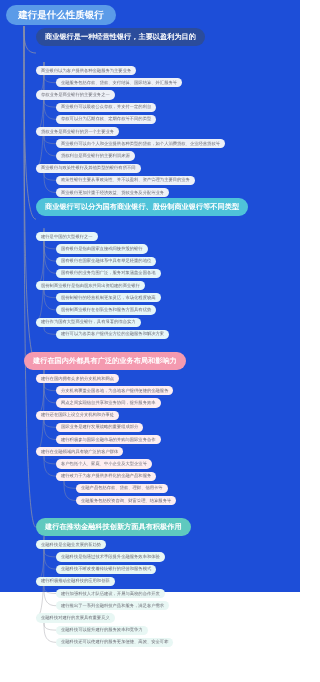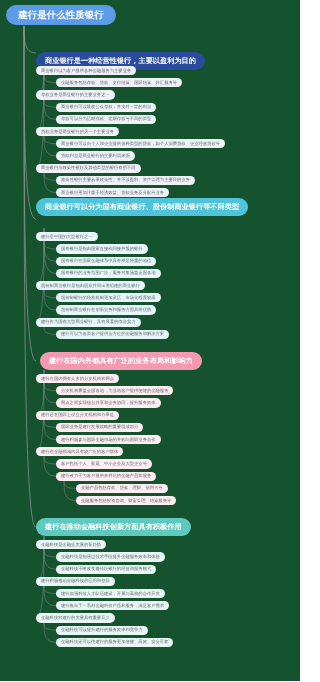--- a/index.html
+++ b/index.html
@@ -2,21 +2,21 @@
 <html><head>
 <meta charset="utf-8">
 <style>
   * { box-sizing: border-box; margin:0; padding:0; }
   html,body {
     width:300px; height:682px;
     background:#ffffff;
     font-family:"Liberation Sans","DejaVu Sans",sans-serif;
     overflow:hidden;
   }
-  #canvas { position:relative; width:300px; height:681px; background:#14532d; }
+  #canvas { position:relative; width:300px; height:592px; background:#1d4ed8; }
   svg.links { position:absolute; left:0; top:0; width:300px; height:682px; pointer-events:none; }
 
   .node { position:absolute; white-space:normal; }
 
   .root {
     background:#5b9be8; color:#fff; font-weight:bold;
     font-size:9.5px; line-height:12px;
     border-radius:11px; padding:4px 10px;
     left:6px; top:5px; width:110px; text-align:center;
   }
@@ -84,21 +84,21 @@
       <path d="M 44 549.1999999999998 C 44 559.1499999999999, 44 569.0999999999999, 56 569.0999999999999" fill="none" stroke="#9a9aa2" stroke-width="0.6" opacity="0.7"></path>
       <path d="M 44 536.1999999999998 C 44 558.7499999999999, 44 581.3, 36 581.3" fill="none" stroke="#9a9aa2" stroke-width="0.6" opacity="0.7"></path>
       <path d="M 44 585.8 C 44 589.65, 44 593.5, 56 593.5" fill="none" stroke="#9a9aa2" stroke-width="0.6" opacity="0.7"></path>
       <path d="M 44 585.8 C 44 595.75, 44 605.7, 56 605.7" fill="none" stroke="#9a9aa2" stroke-width="0.6" opacity="0.7"></path>
       <path d="M 44 536.1999999999998 C 44 577.05, 44 617.9000000000001, 36 617.9000000000001" fill="none" stroke="#9a9aa2" stroke-width="0.6" opacity="0.7"></path>
       <path d="M 44 622.4000000000001 C 44 626.2500000000001, 44 630.1000000000001, 56 630.1000000000001" fill="none" stroke="#9a9aa2" stroke-width="0.6" opacity="0.7"></path>
       <path d="M 44 622.4000000000001 C 44 632.3500000000001, 44 642.3000000000002, 56 642.3000000000002" fill="none" stroke="#9a9aa2" stroke-width="0.6" opacity="0.7"></path>
     </svg>
   <div id="nodes">
       <div class="node root">建行是什么性质银行</div>
-      <div class="node main s1" style="left: 36px; top: 52px; max-width: 248px;">商业银行是一种经营性银行，主要以盈利为目的</div>
+      <div class="node main s1" style="left: 36px; top: 28px; max-width: 248px;">商业银行是一种经营性银行，主要以盈利为目的</div>
       <div class="node pill t1" style="left: 36px; max-width: 260px; top: 66px;">商业银行以为客户提供各种金融服务为主要业务</div>
       <div class="node pill t1" style="left: 56px; max-width: 240px; top: 78.2px;">金融服务包括存款、贷款、支付结算、国际结算、外汇服务等</div>
       <div class="node pill t1" style="left: 36px; max-width: 260px; top: 90.4px;">存款业务是商业银行的主要业务之一</div>
       <div class="node pill t1" style="left: 56px; max-width: 240px; top: 102.6px;">商业银行可以吸收公众存款，并支付一定的利息</div>
       <div class="node pill t1" style="left: 56px; max-width: 240px; top: 114.8px;">存款可以分为活期存款、定期存款等不同的类型</div>
       <div class="node pill t1" style="left: 36px; max-width: 260px; top: 127px;">贷款业务是商业银行的另一个主要业务</div>
       <div class="node pill t1" style="left: 56px; max-width: 240px; top: 139.2px;">商业银行可以向个人和企业提供各种类型的贷款，如个人消费贷款、企业经营贷款等</div>
       <div class="node pill t1" style="left: 56px; max-width: 240px; top: 151.4px;">贷款利息是商业银行的主要利润来源</div>
       <div class="node pill t1" style="left: 36px; max-width: 260px; top: 163.6px;">商业银行与政策性银行及其他类型的银行有所不同</div>
       <div class="node pill t1" style="left: 56px; max-width: 240px; top: 175.8px;">政策性银行主要从事政策性、并不以盈利、资产管理为主要目的业务</div>
@@ -106,21 +106,21 @@
       <div class="node main s2" style="left: 36px; top: 198px; max-width: 248px;">商业银行可以分为国有商业银行、股份制商业银行等不同类型</div>
       <div class="node pill t2" style="left: 36px; max-width: 260px; top: 232.2px;">建行是中国的大型银行之一</div>
       <div class="node pill t2" style="left: 56px; max-width: 240px; top: 244.4px;">国有银行是指由国家直接或间接控股的银行</div>
       <div class="node pill t2" style="left: 56px; max-width: 240px; top: 256.6px;">国有银行在国家金融体系中具有举足轻重的地位</div>
       <div class="node pill t2" style="left: 56px; max-width: 240px; top: 268.8px;">国有银行的业务范围广泛，服务对象涵盖全国各地</div>
       <div class="node pill t2" style="left: 36px; max-width: 260px; top: 281px;">股份制商业银行是指由股东共同出资组建的商业银行</div>
       <div class="node pill t2" style="left: 56px; max-width: 240px; top: 293.2px;">股份制银行的经营机制更加灵活，市场化程度较高</div>
       <div class="node pill t2" style="left: 56px; max-width: 240px; top: 305.4px;">股份制商业银行在创新业务和服务方面具有优势</div>
       <div class="node pill t2" style="left: 36px; max-width: 260px; top: 317.6px;">建行作为国有大型商业银行，具有显著的综合实力</div>
       <div class="node pill t2" style="left: 56px; max-width: 240px; top: 329.8px;">建行可以为各类客户提供全方位的金融服务和解决方案</div>
-      <div class="node main s3" style="left: 40px; top: 352px; max-width: 248px;">建行在国内外都具有广泛的业务布局和影响力</div>
+      <div class="node main s3" style="left: 24px; top: 352px; max-width: 248px;">建行在国内外都具有广泛的业务布局和影响力</div>
       <div class="node pill t3" style="left: 36px; max-width: 260px; top: 374px;">建行在国内拥有众多的分支机构和网点</div>
       <div class="node pill t3" style="left: 56px; max-width: 240px; top: 386.2px;">分支机构覆盖全国各地，为当地客户提供便捷的金融服务</div>
       <div class="node pill t3" style="left: 56px; max-width: 240px; top: 398.4px;">网点之间实现信息共享和业务协同，提升服务效率</div>
       <div class="node pill t3" style="left: 36px; max-width: 260px; top: 410.6px;">建行还在国际上设立分支机构和办事处</div>
       <div class="node pill t3" style="left: 56px; max-width: 240px; top: 422.8px;">国际业务是建行发展战略的重要组成部分</div>
       <div class="node pill t3" style="left: 56px; max-width: 240px; top: 435px;">建行积极参与国际金融市场的并购与国际业务合作</div>
       <div class="node pill t3" style="left: 36px; max-width: 260px; top: 447.2px;">建行在金融领域内具有较广泛的客户群体</div>
       <div class="node pill t3" style="left: 56px; max-width: 240px; top: 459.4px;">客户包括个人、家庭、中小企业及大型企业等</div>
       <div class="node pill t3" style="left: 56px; max-width: 240px; top: 471.6px;">建行致力于为客户提供多样化的金融产品和服务</div>
       <div class="node pill t3" style="left: 76px; max-width: 220px; top: 483.8px;">金融产品包括存款、贷款、理财、信用卡等</div>

